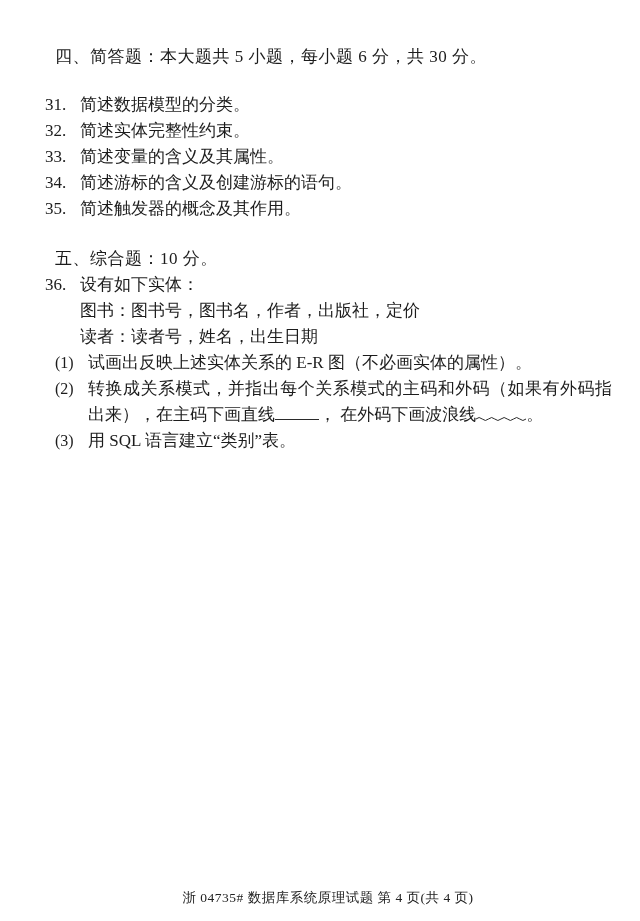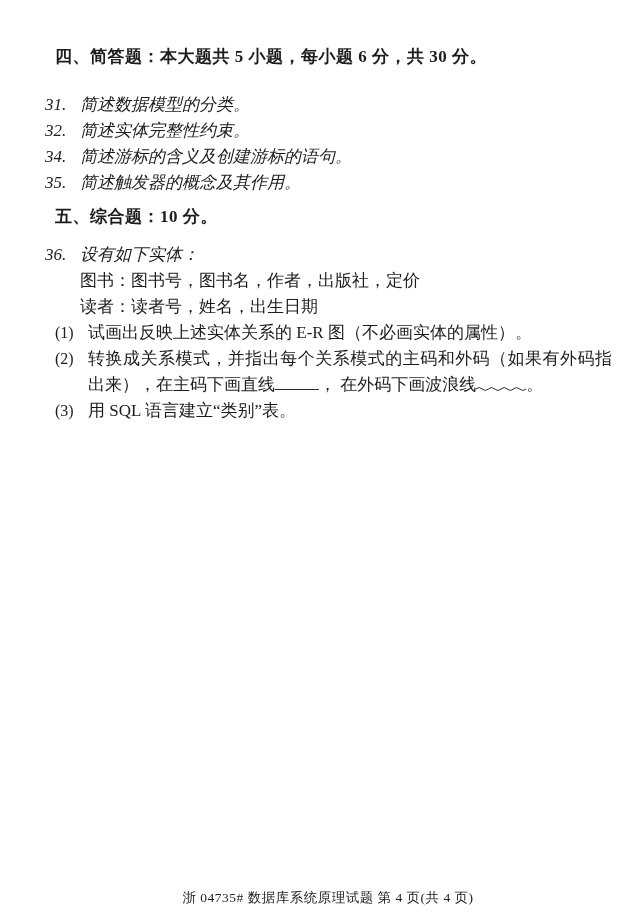--- a/index.html
+++ b/index.html
@@ -14,43 +14,41 @@
     font-family: "Liberation Serif", "DejaVu Serif", serif;
     color: #1c1c1c;
     overflow: hidden;
   }
   .content {
     padding: 44px 28px 0 45px;
     font-size: 17px;
     line-height: 26px;
   }
   .sec-heading {
-    font-weight: bold;
+    font-weight: normal;
     margin-left: 10px;
     letter-spacing: 0.5px;
   }
   .item-row {
     display: flex;
     align-items: flex-start;
-    font-style: italic;
   }
   .item-num {
     flex: 0 0 35px;
   }
   .item-text {
     flex: 1 1 auto;
   }
   .items-block {
     margin-top: 22px;
   }
   .sec5-heading {
-    margin-top: 8px;
+    margin-top: 24px;
   }
   .q36-block {
-    margin-top: 12px;
   }
   .entity-line {
     margin-left: 35px;
   }
   .para {
     margin-left: 20px;
     text-indent: 40px;
     text-align: justify;
   }
   .sub-row {
@@ -103,20 +101,24 @@
   <div class="items-block">
     <div class="item-row">
       <span class="item-num">31.</span>
       <span class="item-text">简述数据模型的分类。</span>
     </div>
     <div class="item-row">
       <span class="item-num">32.</span>
       <span class="item-text">简述实体完整性约束。</span>
     </div>
     <div class="item-row">
+      <span class="item-num">33.</span>
+      <span class="item-text">简述变量的含义及其属性。</span>
+    </div>
+    <div class="item-row">
       <span class="item-num">34.</span>
       <span class="item-text">简述游标的含义及创建游标的语句。</span>
     </div>
     <div class="item-row">
       <span class="item-num">35.</span>
       <span class="item-text">简述触发器的概念及其作用。</span>
     </div>
   </div>
 
   <div class="sec-heading sec5-heading">五、综合题：10 分。</div>

